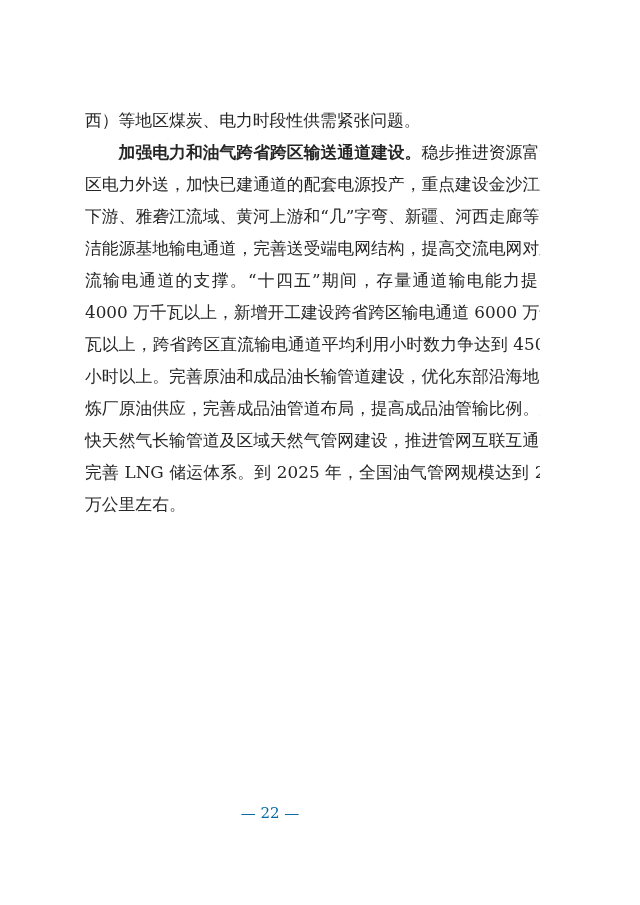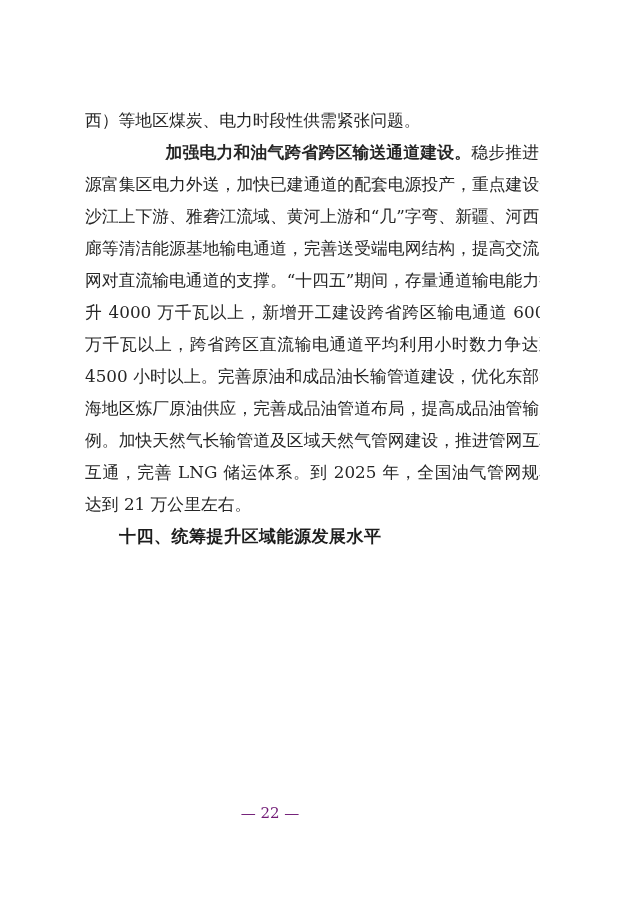--- a/index.html
+++ b/index.html
@@ -31,53 +31,51 @@
     text-justify: inter-ideograph;
     text-indent: 2em;
     word-break: normal;
     overflow-wrap: break-word;
   }
   .para.no-indent {
     text-indent: 0;
   }
   .lead {
     font-weight: bold;
-    margin-left: 47px;
   }
   .heading {
     margin: 0;
     font-size: 17px;
     line-height: 32px;
     font-weight: bold;
     font-family: "DejaVu Sans", "Liberation Sans", sans-serif;
     text-indent: 2em;
     color: #1d1d1d;
     letter-spacing: 0.5px;
   }
   .footer {
     position: absolute;
     left: 0;
     right: 0;
     top: 804px;
     text-align: center;
     font-size: 15px;
     line-height: 18px;
-    color: #701a75;
+    color: #0369a1;
     font-family: "DejaVu Serif", "Liberation Serif", serif;
   }
 </style>
 </head>
 <body>
 
 <div class="doc-page">
   <div class="text-block">
 
     <p class="para no-indent">西）等地区煤炭、电力时段性供需紧张问题。</p>
 
     <p class="para"><span class="lead">加强电力和油气跨省跨区输送通道建设。</span><span>稳步推进资源富集区电力外送，加快已建通道的配套电源投产，重点建设金沙江上下游、雅砻江流域、黄河上游和“几”字弯、新疆、河西走廊等清洁能源基地输电通道，完善送受端电网结构，提高交流电网对直流输电通道的支撑。“十四五”期间，存量通道输电能力提升 4000 万千瓦以上，新增开工建设跨省跨区输电通道 6000 万千瓦以上，跨省跨区直流输电通道平均利用小时数力争达到 4500 小时以上。完善原油和成品油长输管道建设，优化东部沿海地区炼厂原油供应，完善成品油管道布局，提高成品油管输比例。加快天然气长输管道及区域天然气管网建设，推进管网互联互通，完善 LNG 储运体系。到 2025 年，全国油气管网规模达到 21 万公里左右。</span></p>
 
-    <h2 class="heading">十四、统筹提升区域能源发展水平</h2>
 
 
   </div>
 
   <div class="footer">— 22 —</div>
 </div>
 
 </body></html>

